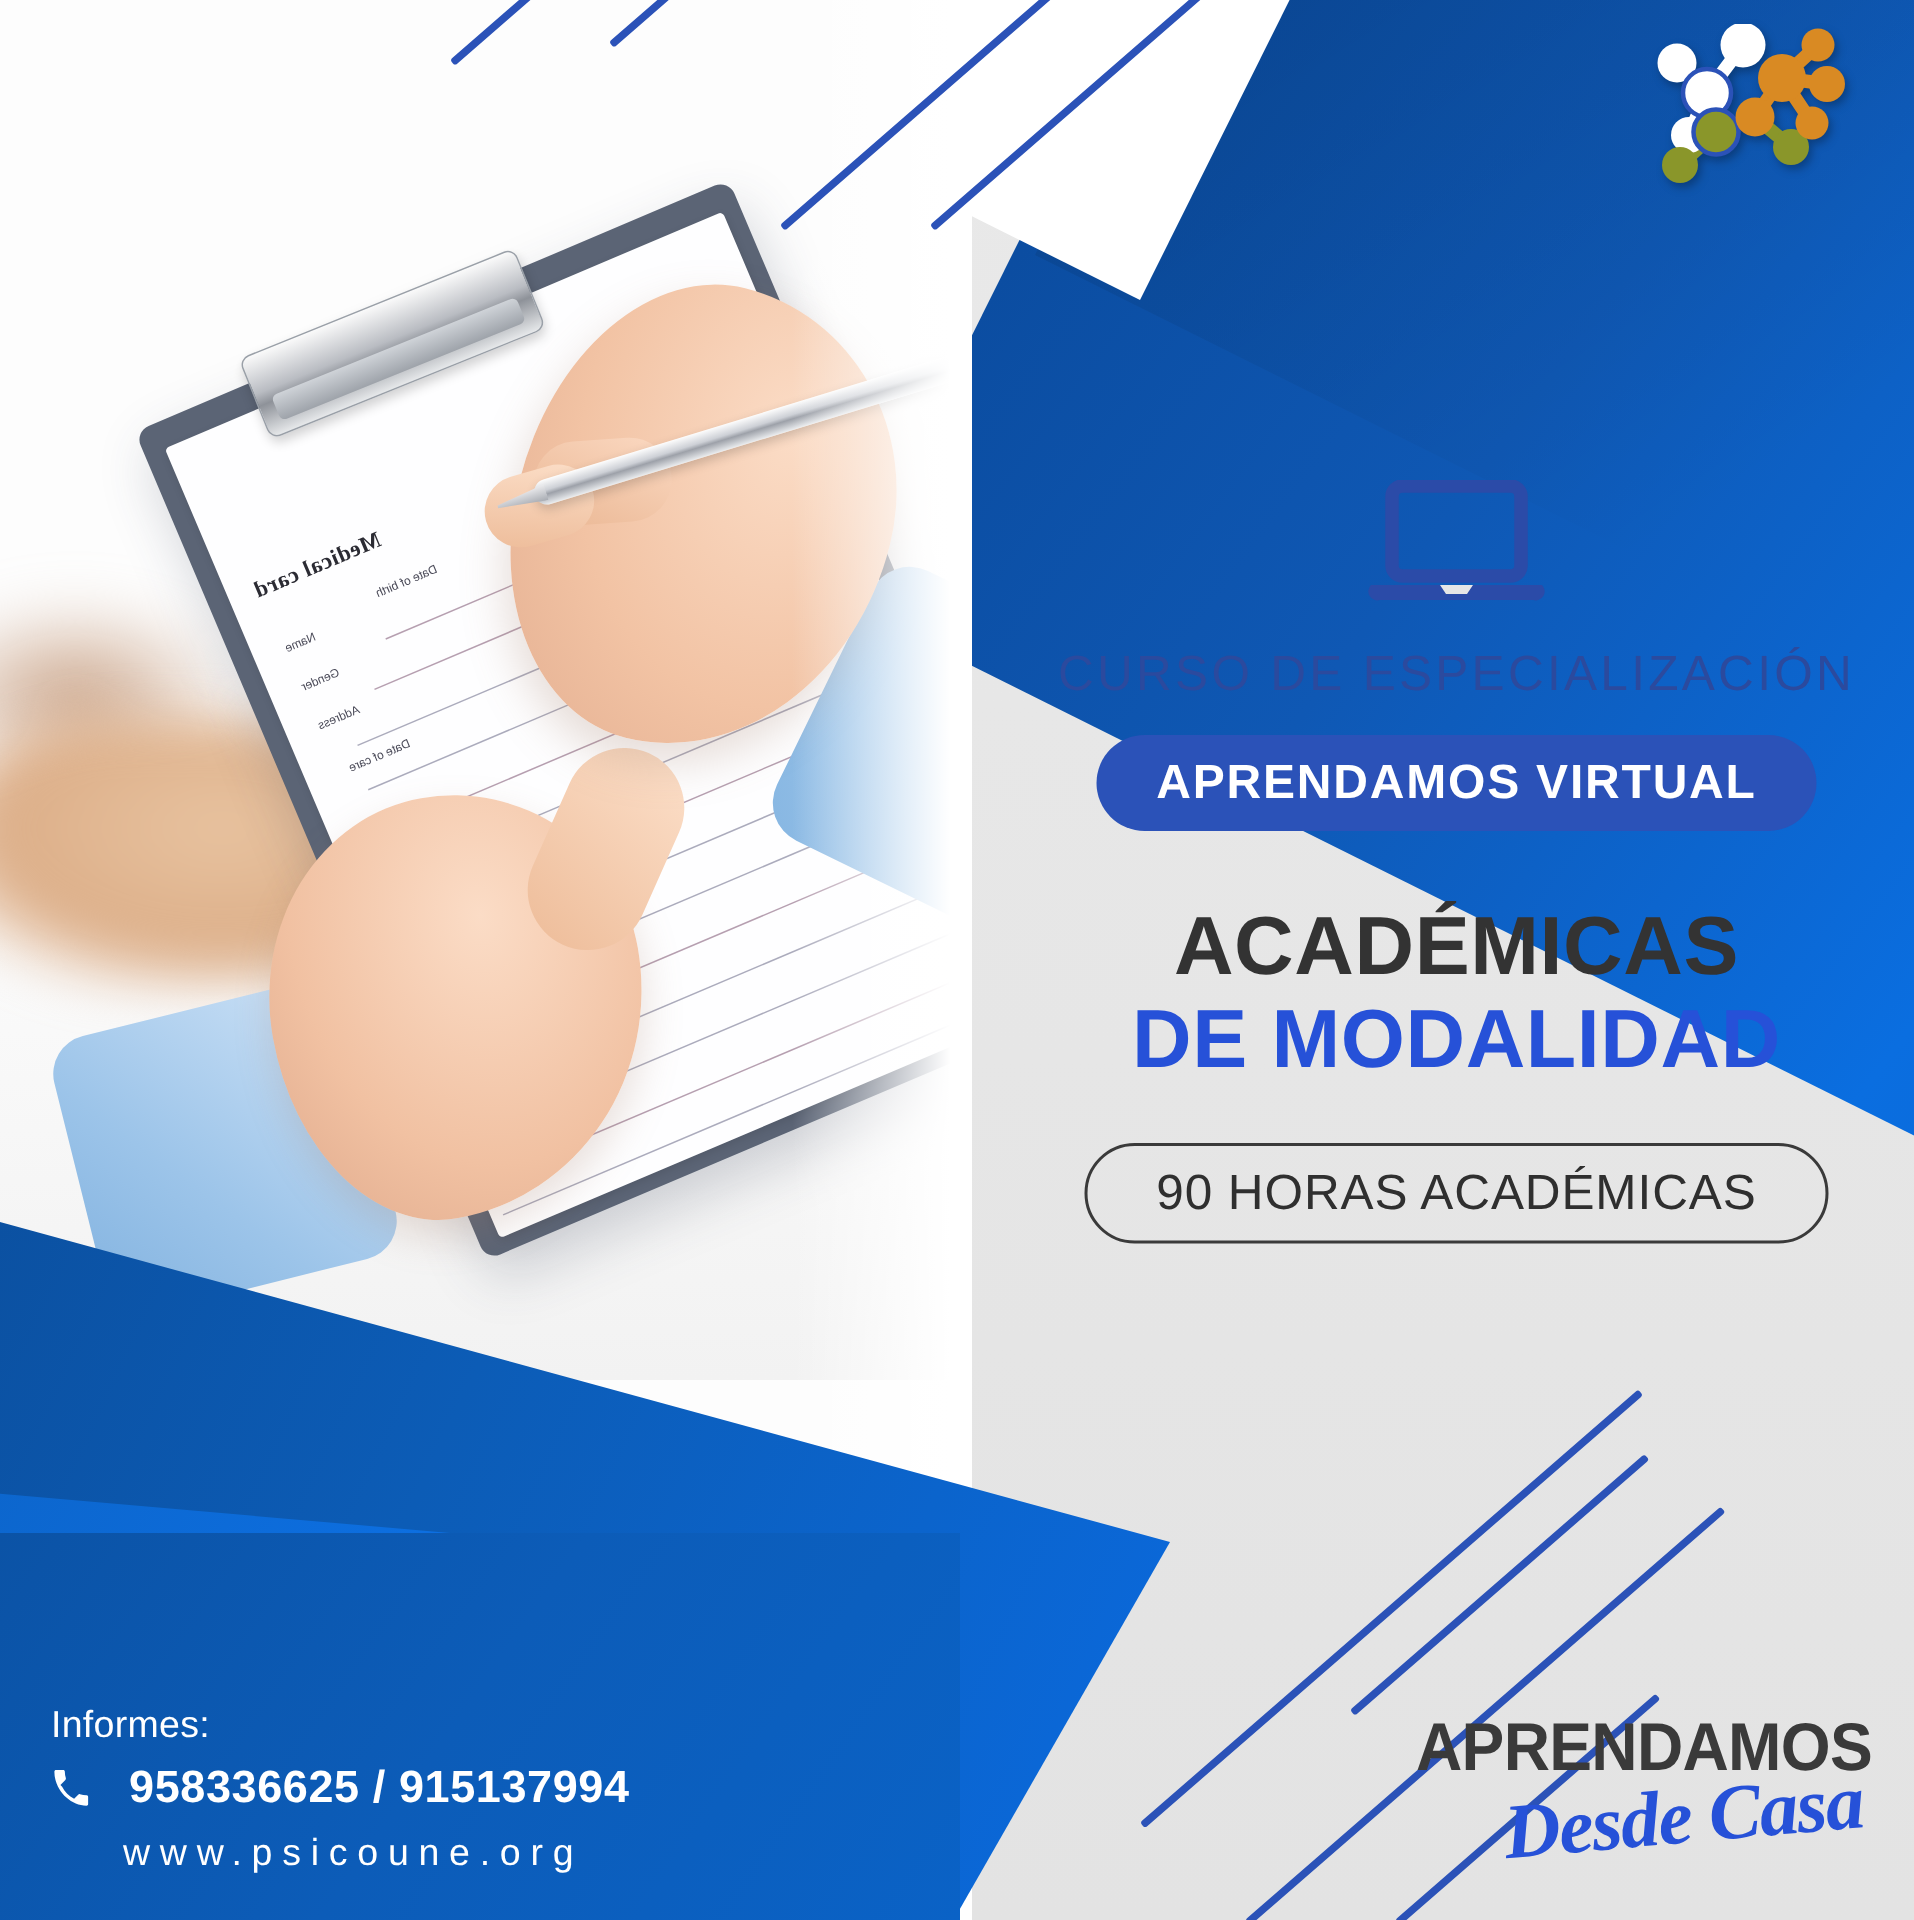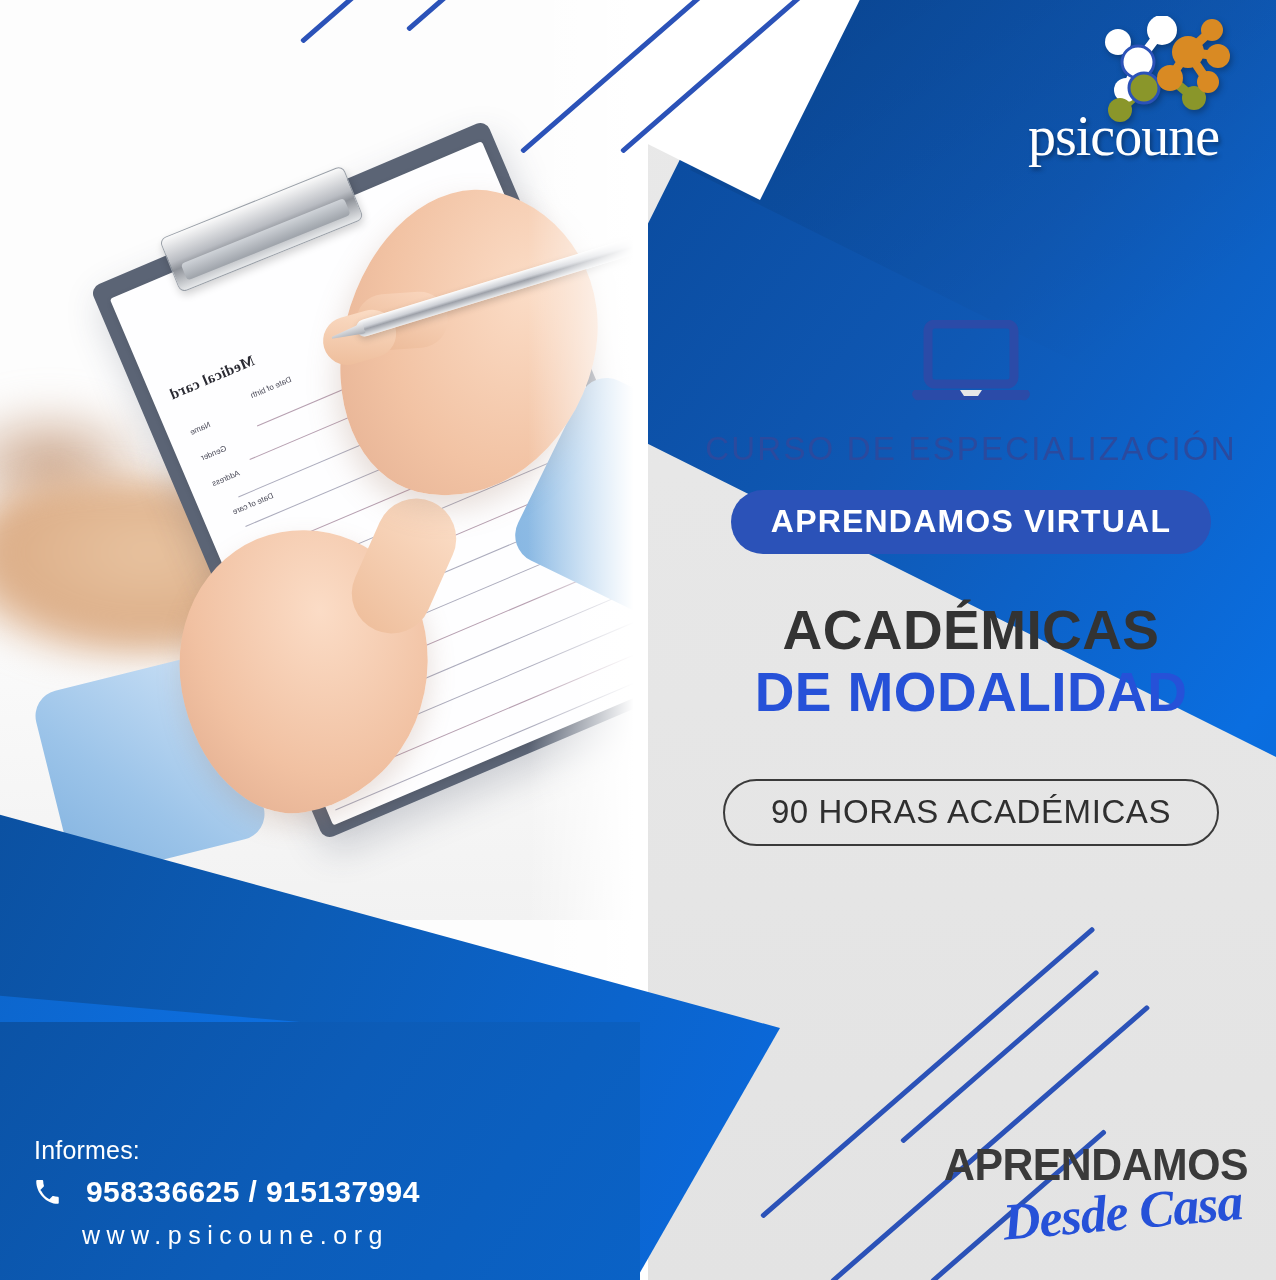--- a/index.html
+++ b/index.html
@@ -98,21 +98,21 @@
 
   
   .content{position:absolute;left:676px;top:320px;width:590px;text-align:center;}
   .laptop{margin:0 auto 24px;display:block;}
   .kicker{font:400 33px "Liberation Sans",sans-serif;color:#2b4a9e;letter-spacing:2.2px;
     white-space:nowrap;margin-bottom:22px;}
   .pill{display:inline-block;background:#2b52b8;color:#fff;border-radius:40px;
     padding:13px 40px 14px;font:700 32px "Liberation Sans",sans-serif;letter-spacing:1.2px;}
   .title{margin-top:46px;font:700 55px/1.12 "Liberation Sans",sans-serif;color:#333333;letter-spacing:.4px;}
   .title .blue{color:#2651d8;}
-  .hours{display:inline-block;margin-top:56px;border:2px solid #3a3a3a;border-radius:40px;
+  .hours{display:inline-block;margin-top:39px;border:2px solid #3a3a3a;border-radius:40px;
     padding:12px 46px 13px;font:400 33px "Liberation Sans",sans-serif;color:#2f2f2f;letter-spacing:.6px;}
 
   
   .contact{position:absolute;left:34px;bottom:30px;color:#fff;}
   .c-informes{font:400 25px "Liberation Sans",sans-serif;margin-bottom:10px;letter-spacing:.2px;}
   .c-phone{display:flex;align-items:center;gap:25px;font:700 30px "Liberation Sans",sans-serif;
     letter-spacing:.4px;margin-bottom:12px;}
   .c-web{font:300 25px "Liberation Sans",sans-serif;letter-spacing:6.5px;margin-left:48px;}
 
   
@@ -227,21 +227,20 @@
       <circle cx="116" cy="46" r="16" fill="#ffffff" stroke="#2b52b8" stroke-width="3"></circle>
       <circle cx="122" cy="72" r="15" fill="#8a962a" stroke="#2b52b8" stroke-width="3"></circle>
       <circle cx="98" cy="94" r="12" fill="#8a962a"></circle>
       <circle cx="172" cy="82" r="12" fill="#8a962a"></circle>
       <circle cx="148" cy="62" r="13" fill="#d98a23"></circle>
       <circle cx="166" cy="36" r="16" fill="#d98a23"></circle>
       <circle cx="196" cy="40" r="12" fill="#d98a23"></circle>
       <circle cx="190" cy="14" r="11" fill="#d98a23"></circle>
       <circle cx="186" cy="66" r="11" fill="#d98a23"></circle>
     </svg>
-    <div class="logo-word">psicoune</div>
   </div>
 
   <div class="content">
 
     <svg class="laptop" width="118" height="86" viewBox="0 0 118 86">
       <rect x="16" y="4" width="86" height="60" rx="7" ry="7" fill="none" stroke="#2b4ba8" stroke-width="9"></rect>
       <path d="M2 70 h114 a6 6 0 0 1 -6 10 H8 a6 6 0 0 1 -6 -10 Z" fill="#2b4ba8"></path>
       <path d="M48 70 h22 l-4 6 h-14 z" fill="#e6e6e6"></path>
     </svg>
 

